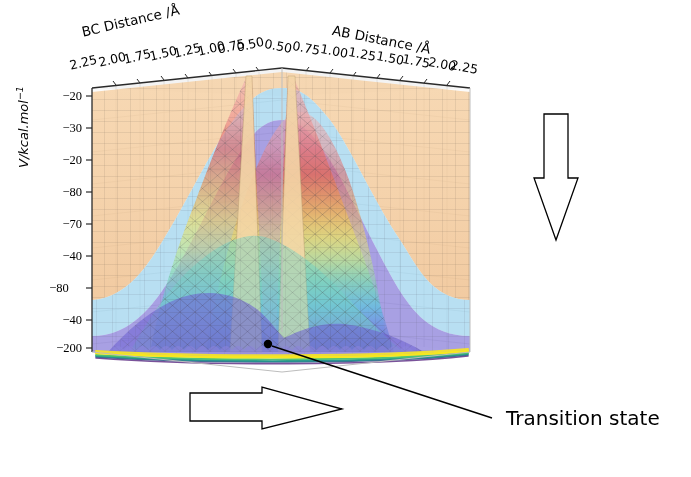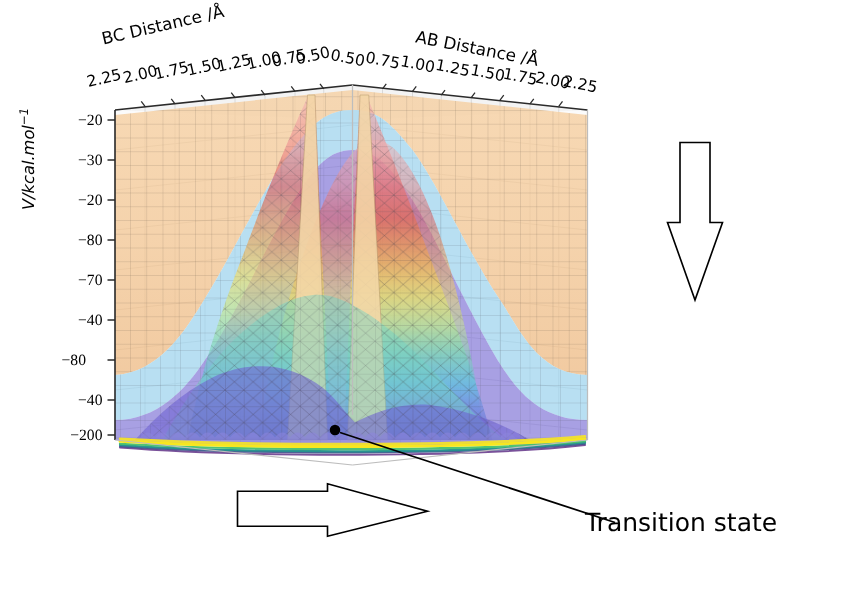--- a/index.html
+++ b/index.html
@@ -55,21 +55,21 @@
     font-size: 12.5px;
     color: #000000;
     white-space: nowrap;
   }
   .tick-bc { transform: rotate(-13deg); transform-origin: left top; }
   .tick-ab { transform: rotate(11deg);  transform-origin: left top; }
   .tick-z  { text-align: right; font-family: Liberation Serif, serif; }
 
   
   #transition-label {
-    left: 468px; top: 406px;
+    left: 506px; top: 406px;
     font-size: 20px;
     color: #000000;
     white-space: nowrap;
     font-family: "DejaVu Sans", sans-serif;
   }
 
   
   svg.layer {
     position: absolute;
     left: 0; top: 0;

